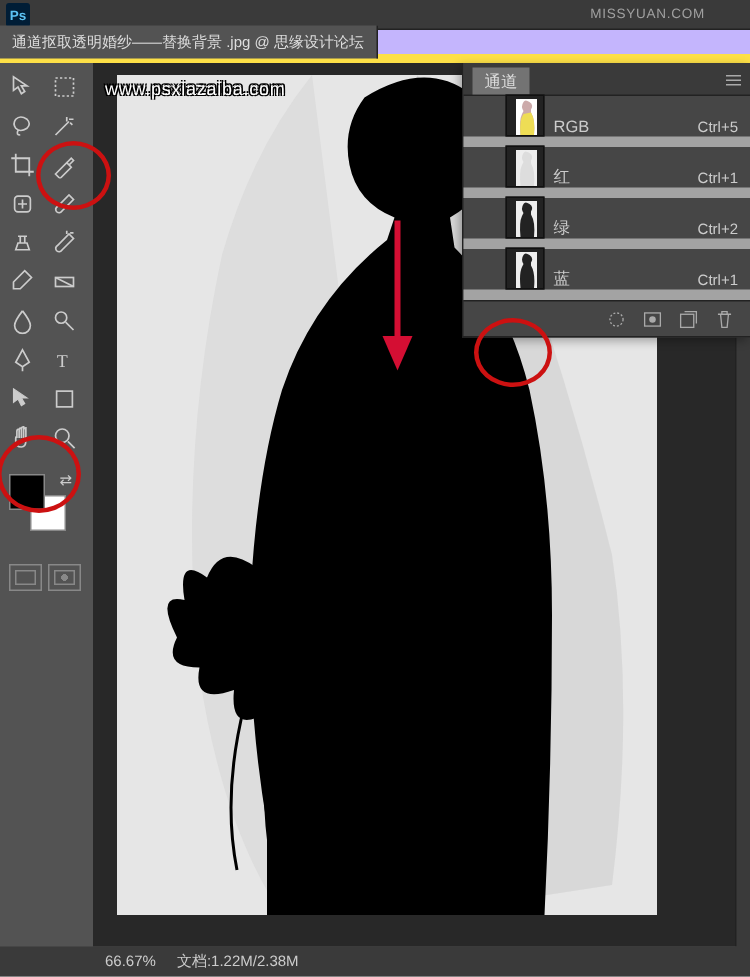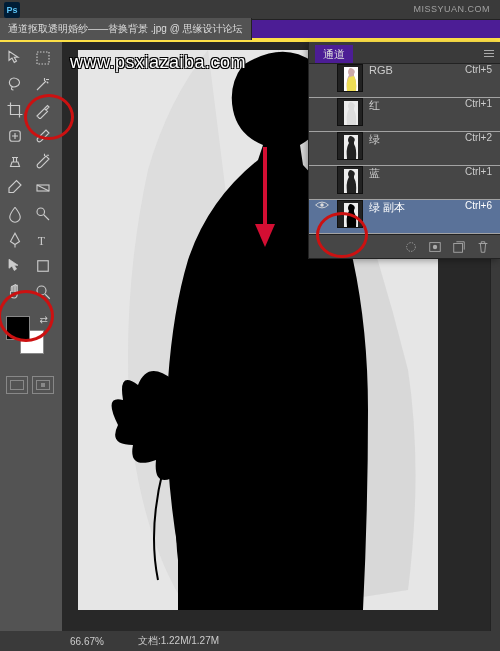--- a/index.html
+++ b/index.html
@@ -27,24 +27,24 @@
       font-size: 9px;
       font-weight: bold;
       display: inline-flex;
       align-items: center;
       justify-content: center;
       border-radius: 2px;
       margin-right: 8px;
     }
     .tab-row {
       height: 22px;
-      background: #4c1d95;
-      display: flex;
-      align-items: center;
-      border-bottom: 4px solid #fde047;
+      background: #c4b5fd;
+      display: flex;
+      align-items: center;
+      border-bottom: 6px solid #fde047;
     }
     .doc-tab {
       height: 22px;
       background: #535353;
       padding: 0 8px;
       display: flex;
       align-items: center;
       font-size: 10px;
       color: #ddd;
       border-right: 1px solid #222;
@@ -147,33 +147,33 @@
       border-bottom: 1px solid #222;
       position: relative;
     }
     .panel-tab {
       height: 18px;
       padding: 2px 8px 0;
       font-size: 11px;
       background: #3a3a3a;
       color: #999;
     }
-    .panel-tab.active { background: #4c1d95; color: #ddd; }
+    .panel-tab.active { background: #737373; color: #ddd; }
     .panel-menu-btn {
       position: absolute; right: 4px; top: 4px;
       width: 14px; height: 14px;
       display: flex; flex-direction: column; gap: 2px;
       justify-content: center; align-items: center;
     }
     .panel-menu-btn span { width: 10px; height: 1px; background: #aaa; }
     .ch-row {
       height: 34px;
       display: flex;
-      align-items: flex-start;
-      border-bottom: 1px solid #a3a3a3;
+      align-items: flex-end;
+      border-bottom: 7px solid #a3a3a3;
     }
     .ch-row.selected { background: #5a7299; color: #fff; }
     .vis-col {
       width: 26px;
       display: flex;
       align-items: center;
       justify-content: center;
     }
     .eye {
       width: 14px; height: 10px;
@@ -208,54 +208,54 @@
     .status {
       position: absolute;
       left: 0; right: 0; bottom: 0;
       height: 20px;
       background: #3a3a3a;
       display: flex;
       align-items: center;
       font-size: 10px;
       color: #ccc;
       padding-left: 70px;
-      gap: 34px;
+      gap: 14px;
     }
     
     .red-circle {
       position: absolute;
       border: 3px solid #c11;
       border-radius: 50%;
       pointer-events: none;
     }
     .watermark {
       position: absolute;
       left: 70px; top: 52px;
       font-family: Arial, sans-serif;
-      font-size: 18px;
+      font-size: 12px;
       color: #fff;
       text-shadow: -1px -1px 0 #000, 1px -1px 0 #000, -1px 1px 0 #000, 1px 1px 0 #000;
       letter-spacing: 0.5px;
       pointer-events: none;
     }
     .red-arrow {
       position: absolute;
       left: 245px; top: 142px;
       pointer-events: none;
     }
     .right-collapsed {
       position: absolute;
       right: 0; top: 22px; bottom: 0;
       width: 10px;
       background: #3a3a3a;
       border-left: 1px solid #222;
     }
     .topright-text {
       position: absolute;
-      right: 10px; top: 4px;
+      right: 30px; top: 4px;
       font-size: 9px;
       color: #a0a0a0;
       letter-spacing: 0.5px;
     }
   </style>
 </head>
 <body>
 
 <div class="menubar">
   <span class="ps-logo">Ps</span>
@@ -489,36 +489,20 @@
     <div class="thumb">
       <svg class="thumb-fig" viewBox="0 0 14 24">
           <rect width="14" height="24" fill="#eee"></rect>
           <path d="M5 2 Q3 5 5 8 L4 10 Q2 14 3 24 L12 24 Q13 14 10 9 L10 7 Q12 4 9 2 Q6 0 5 2" fill="#222"></path>
         </svg>
     </div>
     <span class="ch-name">蓝</span>
     <span class="ch-key">Ctrl+1</span>
   </div>
 
-  <div class="ch-row selected">
-    <div class="vis-col">
-      <svg class="eye" viewBox="0 0 24 16">
-          <path d="M1 8 Q12 -2 23 8 Q12 18 1 8" fill="none" stroke="#ddd" stroke-width="1.5"></path>
-          <circle cx="12" cy="8" r="3" fill="#ddd"></circle>
-        </svg>
-    </div>
-    <div class="thumb">
-      <svg class="thumb-fig" viewBox="0 0 14 24">
-          <rect width="14" height="24" fill="#eee"></rect>
-          <path d="M5 2 Q3 5 5 8 L4 10 Q2 14 3 24 L12 24 Q13 14 10 9 L10 7 Q12 4 9 2 Q6 0 5 2" fill="#000"></path>
-        </svg>
-    </div>
-    <span class="ch-name">绿 副本</span>
-    <span class="ch-key">Ctrl+6</span>
-  </div>
 
   <div class="panel-footer">
     <svg class="footer-icon" viewBox="0 0 16 16">
         <circle cx="8" cy="8" r="5" fill="none" stroke="#aaa" stroke-dasharray="1.5 1.5"></circle>
       </svg>
     <svg class="footer-icon" viewBox="0 0 16 16">
         <rect x="2" y="3" width="12" height="10" fill="none" stroke="#aaa"></rect>
         <circle cx="8" cy="8" r="2.5" fill="#aaa"></circle>
       </svg>
     <svg class="footer-icon" viewBox="0 0 16 16">
@@ -526,21 +510,21 @@
         <path d="M5 2 L14 2 L14 11" fill="none" stroke="#aaa"></path>
       </svg>
     <svg class="footer-icon" viewBox="0 0 16 16">
         <path d="M3 4 L13 4 M5 4 L6 14 L10 14 L11 4 M6 4 L6 2 L10 2 L10 4" fill="none" stroke="#aaa"></path>
       </svg>
   </div>
 </div>
 
 <div class="status">
   <span>66.67%</span>
-  <span>文档:1.22M/1.27M</span>
+  <span>文档:1.22M/2.38M</span>
 </div>
 
 <div class="red-circle" style="left:24px; top:94px; width:50px; height:46px;"></div>
 <div class="red-circle" style="left:-2px; top:290px; width:56px; height:52px;"></div>
 <div class="red-circle" style="left:316px; top:212px; width:52px; height:46px;"></div>
 
 <svg class="red-arrow" width="40" height="110">
   <line x1="20" y1="5" x2="20" y2="88" stroke="#d40e33" stroke-width="4"></line>
   <polygon points="20,105 10,82 30,82" fill="#d40e33"></polygon>
 </svg>

